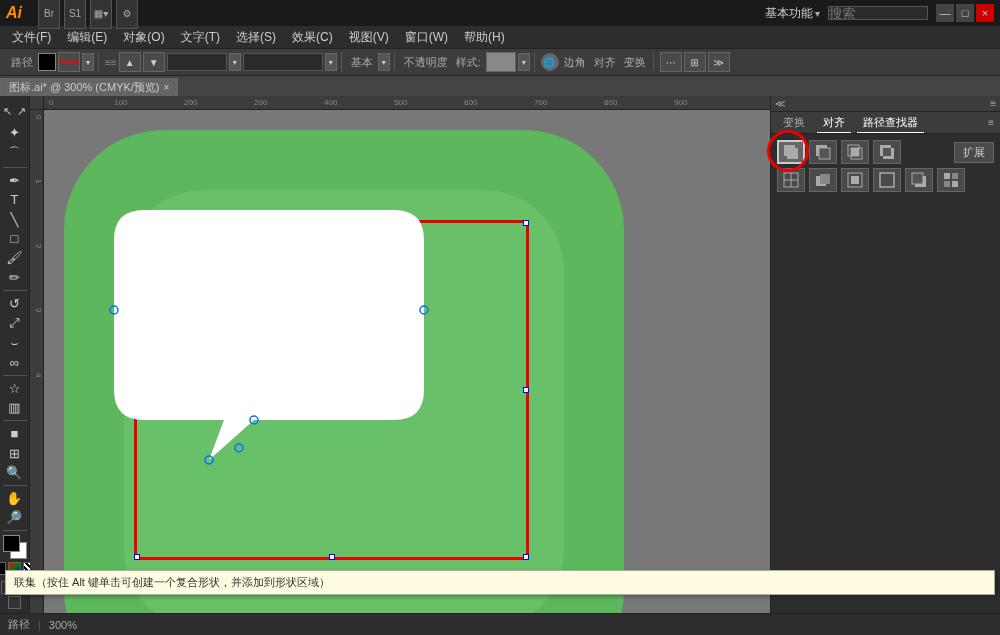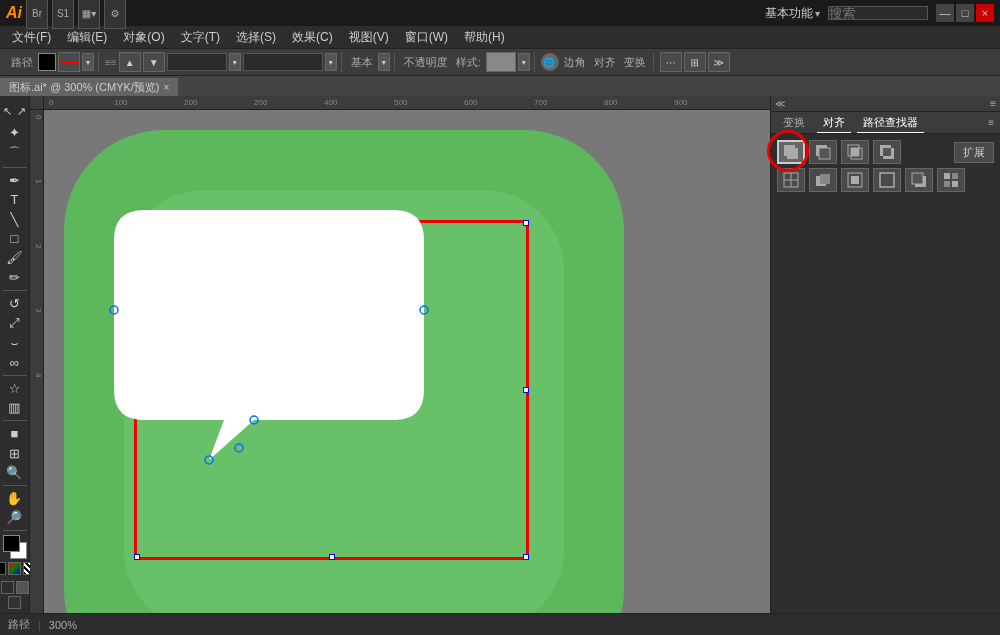--- a/index.html
+++ b/index.html
@@ -12,21 +12,21 @@
       display: flex;
       align-items: center;
       padding: 0 6px;
       color: #ccc;
     }
     #titlebar .ai-logo {
       font-weight: bold;
       font-style: italic;
       color: #ff8c00;
       font-size: 16px;
-      margin-right: 4px;
+      margin-right: 16px;
     }
     #titlebar .title-icons {
       display: flex;
       gap: 4px;
       margin-right: 10px;
     }
     #titlebar .title-icon-box {
       width: 22px; height: 32px;
       background: #333;
       border: 1px solid #555;
@@ -736,20 +736,23 @@
               <rect x="2" y="2" width="6" height="6" fill="#aaa"></rect>
               <rect x="10" y="2" width="6" height="6" fill="#888"></rect>
               <rect x="2" y="10" width="6" height="6" fill="#888"></rect>
               <rect x="10" y="10" width="6" height="6" fill="#aaa"></rect>
             </svg>
           </div>
         </div>
       </div>
     </div>
 
+    <div id="tooltip" style="position: absolute; inset: auto 5px 40px; font-size: 11px; line-height: 1.4; z-index: 100;">
+      <span>联集（按住 Alt 键单击可创建一个复合形状，并添加到形状区域）</span>
+    </div>
   </div>
 </div>
 
 <div id="status-bar">
   <span>路径</span>
   <span style="color:#555;">|</span>
   <span>300%</span>
 </div>
 
 </body></html>

